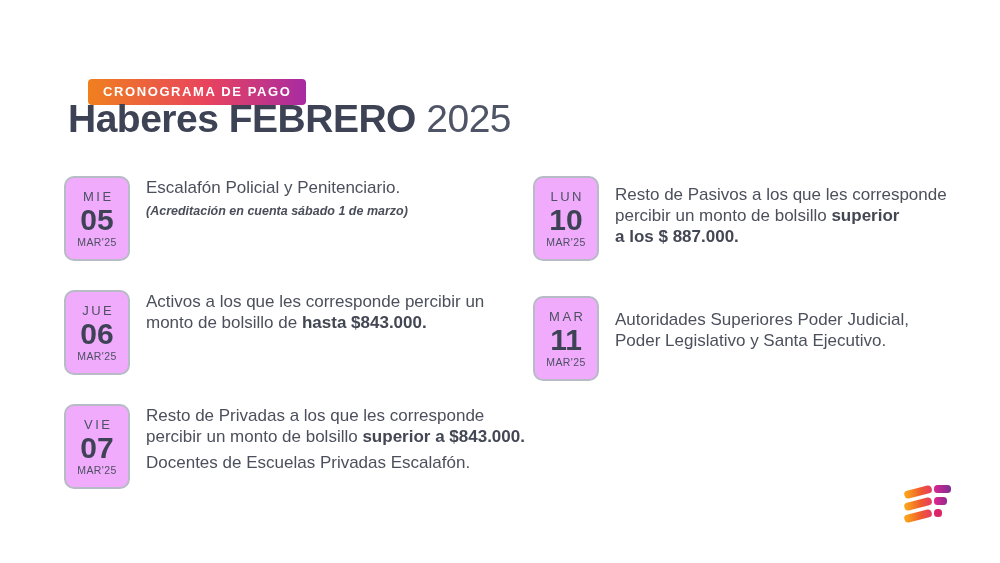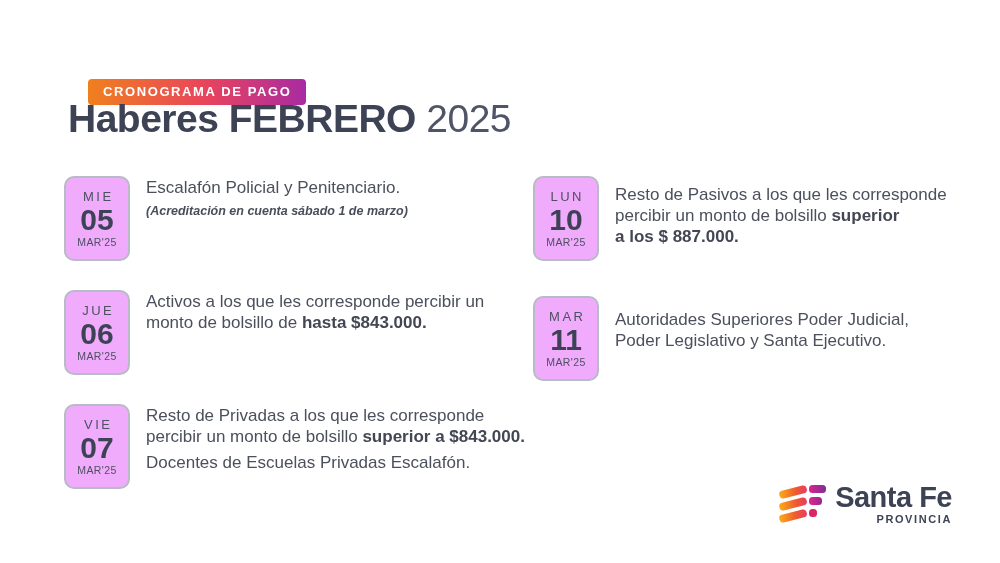--- a/index.html
+++ b/index.html
@@ -150,17 +150,13 @@
 
 <div class="logo">
   <div class="sf-icon">
     <span class="sf-l sf-l1"></span>
     <span class="sf-l sf-l2"></span>
     <span class="sf-l sf-l3"></span>
     <span class="sf-r sf-r1"></span>
     <span class="sf-r sf-r2"></span>
     <span class="sf-r sf-r3"></span>
   </div>
-  <div class="logo-text">
-    <span class="logo-name">Santa Fe</span>
-    <span class="logo-sub">PROVINCIA</span>
-  </div>
 </div>
 
 </body></html>

